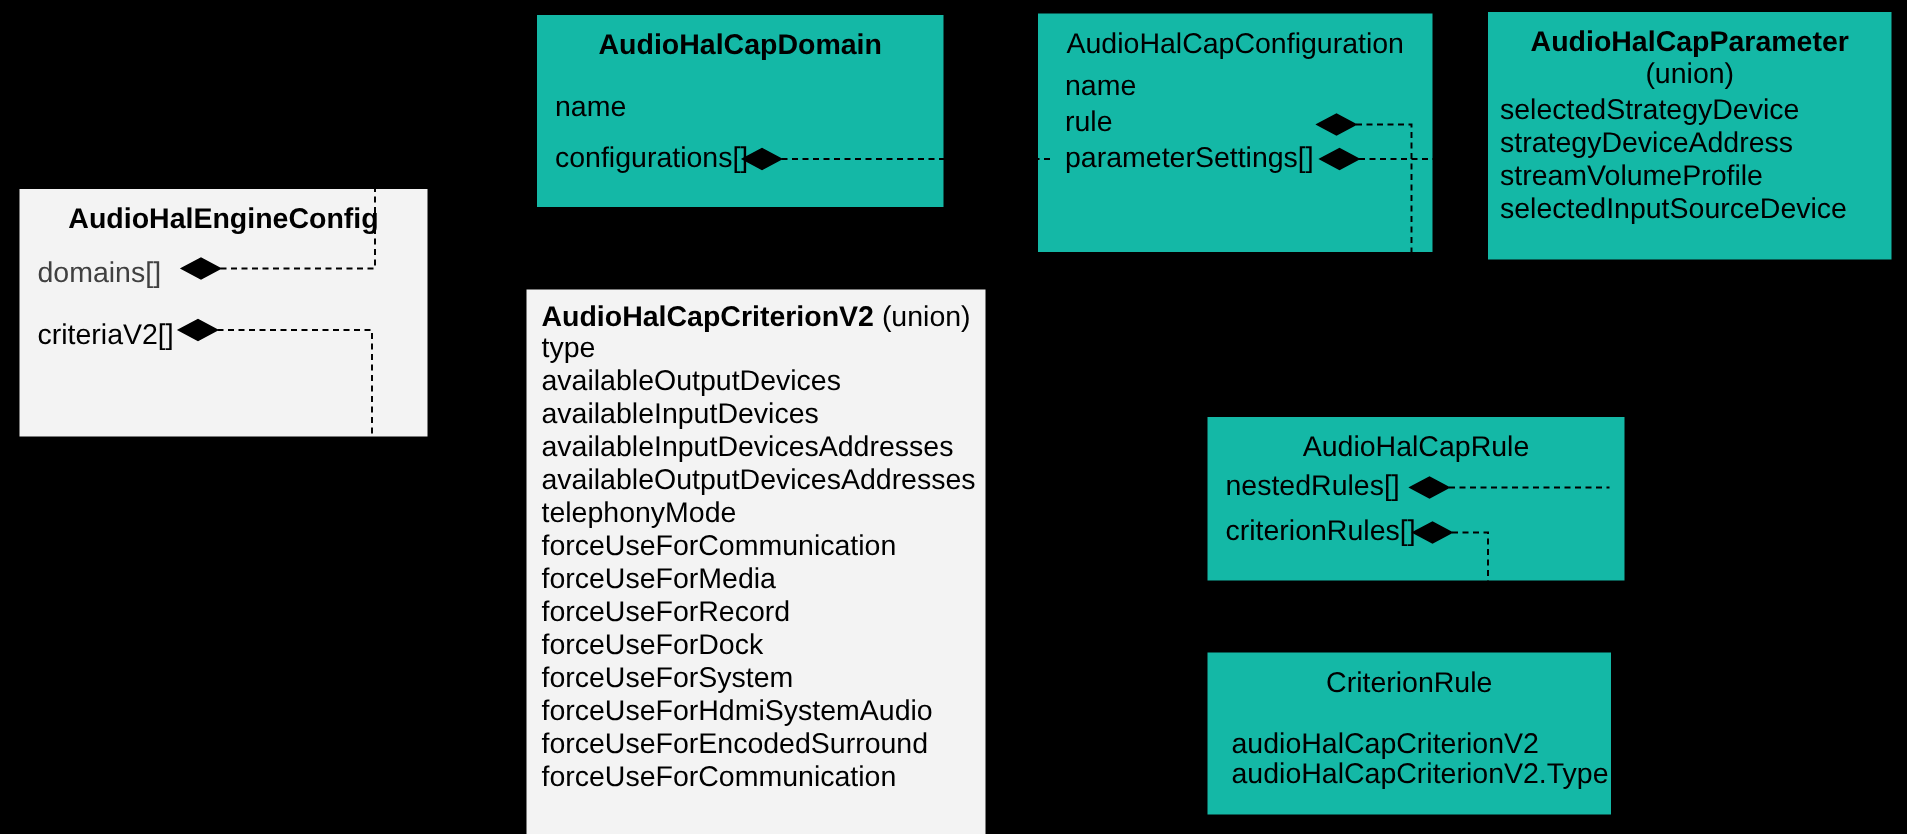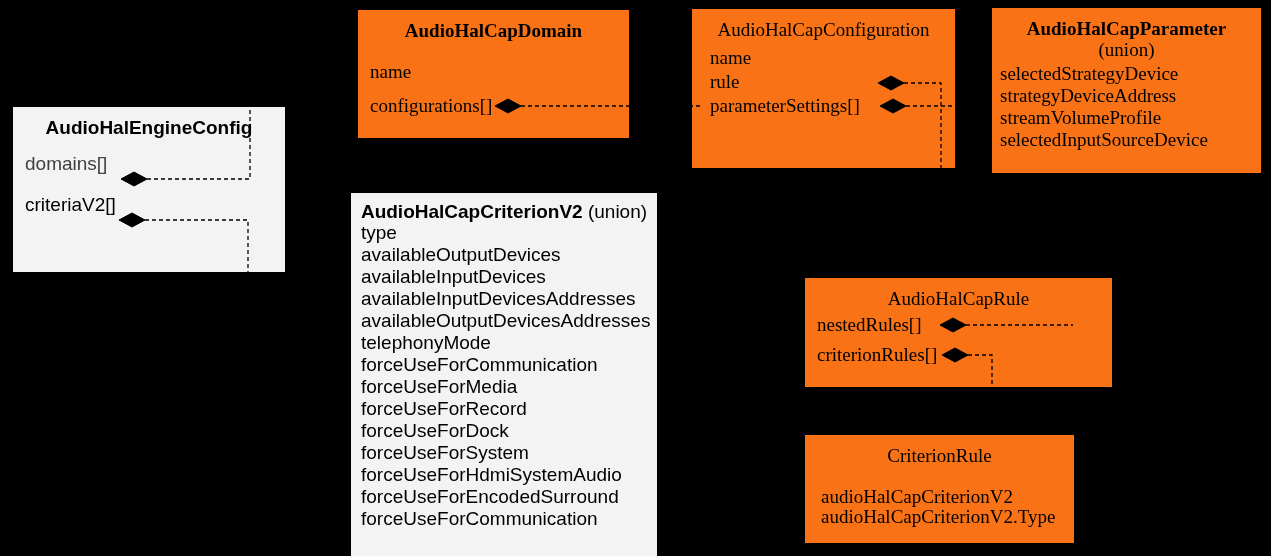--- a/index.html
+++ b/index.html
@@ -5,21 +5,21 @@
   html,body{margin:0;padding:0;background:#000;}
   #canvas{
     position:relative;
     width:1271px;height:556px;
     background:#000;
     overflow:hidden;
     font-family:"Liberation Sans", sans-serif;
     color:#000;
   }
   .box{position:absolute;box-sizing:border-box;}
-  .box.green{background:#f97316;font-family:Liberation Serif, serif;}
+  .box.green{background:#14b8a6;}
   .box.gray{background:#f3f3f3;}
   .title{
     position:absolute;top:10px;left:0;right:0;
     text-align:center;font-size:19px;line-height:22px;white-space:nowrap;
   }
   .bold{font-weight:bold;}
   .subtitle{
     position:absolute;top:32px;left:0;right:0;
     text-align:center;font-size:19px;line-height:20px;
   }
@@ -38,21 +38,21 @@
   #box-criterionrule .fields{top:52px;left:16px;} #box-criterionrule .field{height:20px;}
   #overlay{position:absolute;top:0;left:0;pointer-events:none;}
   .conn{fill:none;stroke:#000;stroke-width:1.3;stroke-dasharray:4 3;}
   .diamond{fill:#000;stroke:#000;}
 </style>
 </head>
 <body>
 
 <div id="canvas">
 
-  <div class="box gray" id="box-engine" style="left:13px;top:107px;width:272px;height:165px;">
+  <div class="box gray" id="box-engine" style="left:13px;top:126px;width:272px;height:165px;">
     <div class="title bold">AudioHalEngineConfig</div>
     <div class="fields">
         <div class="field" style="color: #404040;">domains[]</div>
         <div class="field">criteriaV2[]</div>
       </div>
   </div>
 
   <div class="box green" id="box-domain" style="left:358px;top:10px;width:271px;height:128px;">
     <div class="title bold">AudioHalCapDomain</div>
     <div class="fields">
@@ -94,21 +94,21 @@
         <div class="field">forceUseForMedia</div>
         <div class="field">forceUseForRecord</div>
         <div class="field">forceUseForDock</div>
         <div class="field">forceUseForSystem</div>
         <div class="field">forceUseForHdmiSystemAudio</div>
         <div class="field">forceUseForEncodedSurround</div>
         <div class="field">forceUseForCommunication</div>
       </div>
   </div>
 
-  <div class="box green" id="box-rule" style="left:805px;top:278px;width:307px;height:109px;">
+  <div class="box green" id="box-rule" style="left:805px;top:278px;width:278px;height:109px;">
     <div class="title">AudioHalCapRule</div>
     <div class="fields">
         <div class="field">nestedRules[]</div>
         <div class="field">criterionRules[]</div>
       </div>
   </div>
 
   <div class="box green" id="box-criterionrule" style="left:805px;top:435px;width:269px;height:108px;">
     <div class="title">CriterionRule</div>
     <div class="fields">

